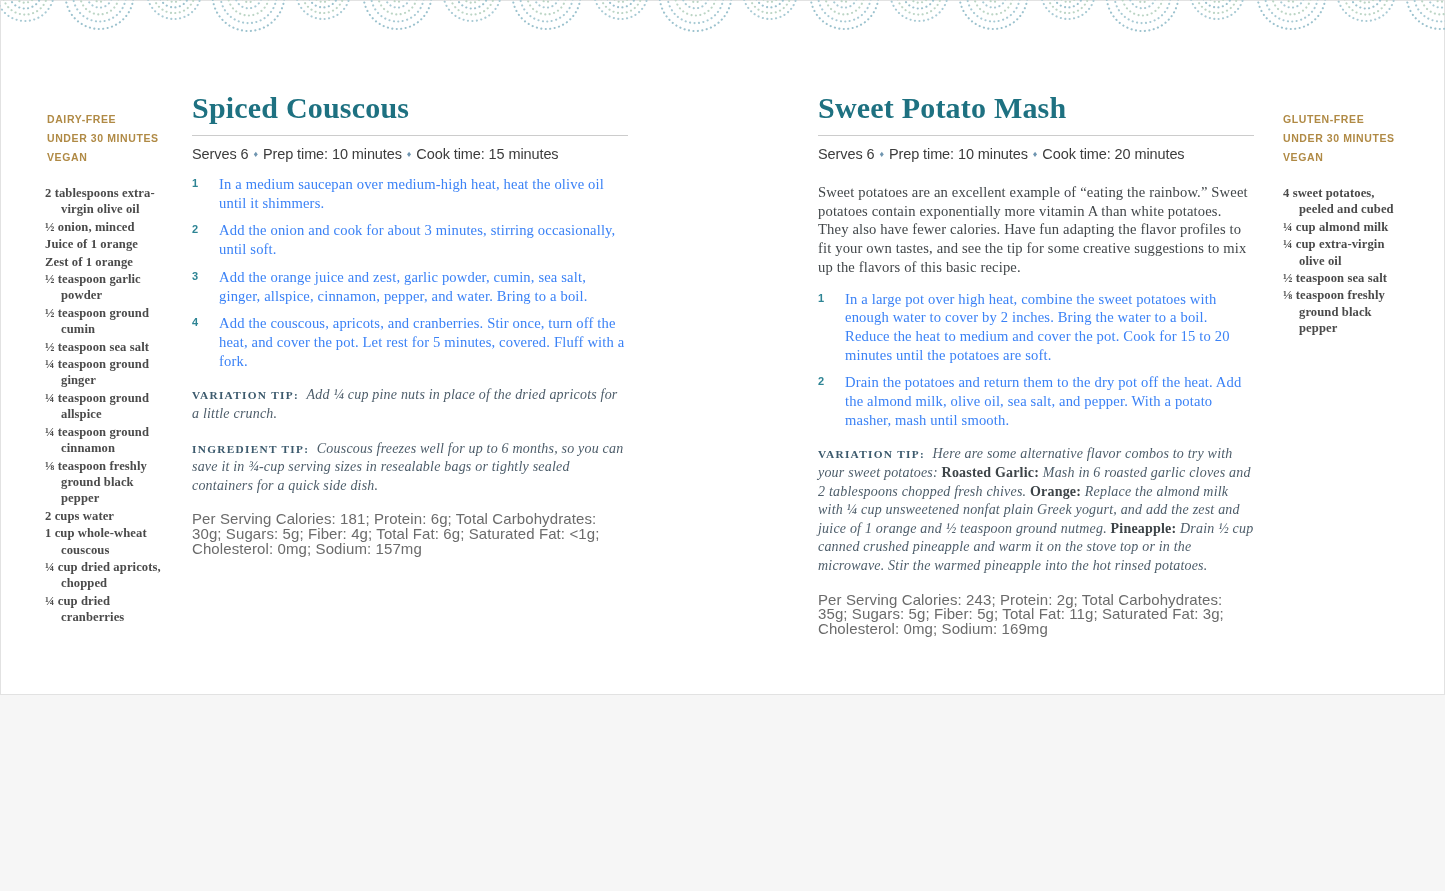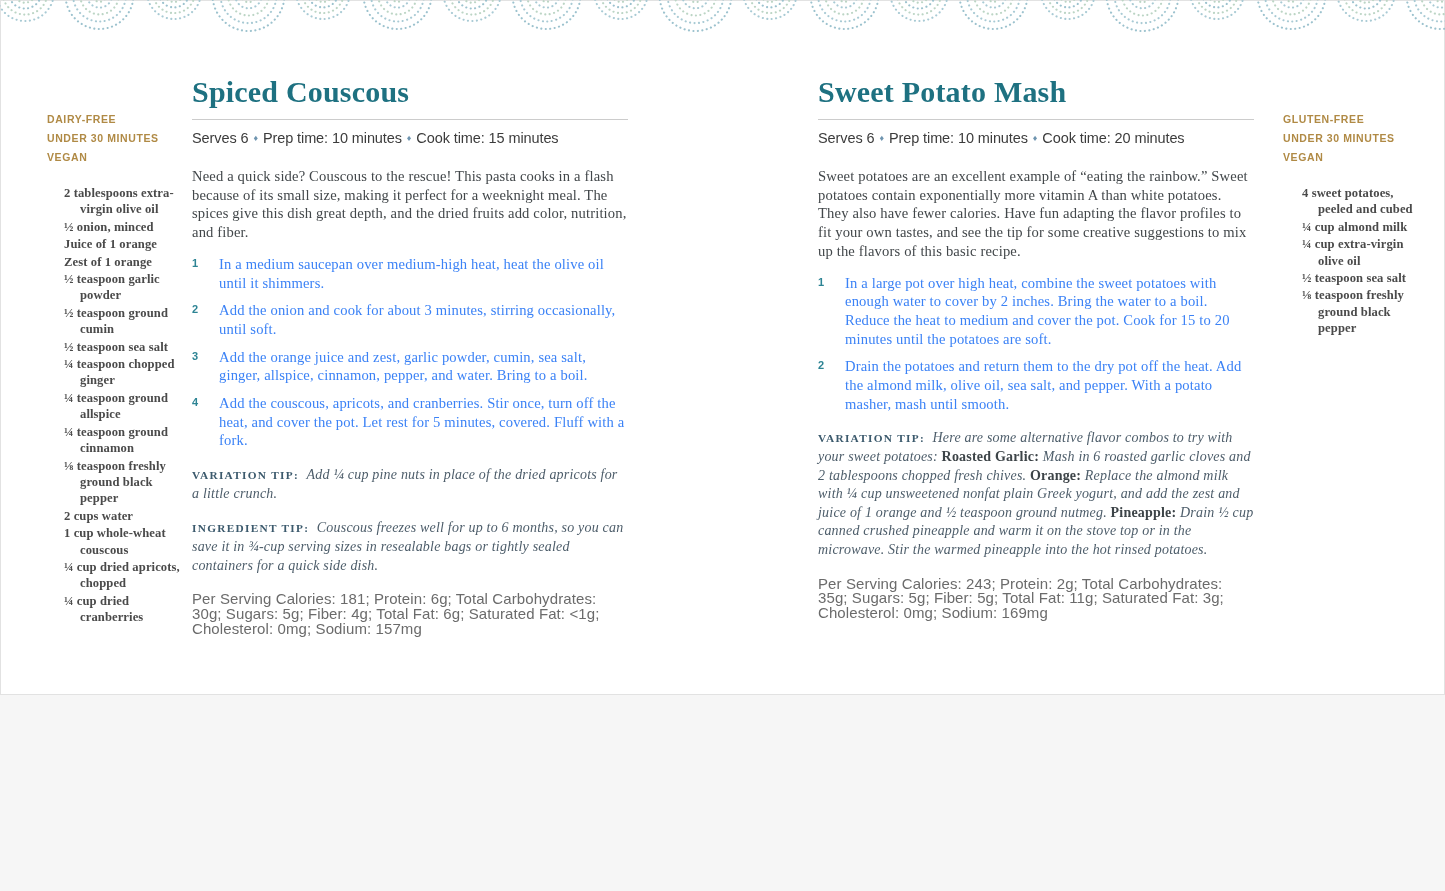--- a/index.html
+++ b/index.html
@@ -16,31 +16,31 @@
 
   
   .tags{position:absolute;width:150px;font-family:"Liberation Sans",sans-serif;}
   .tags .tag{
     font-size:10.5px;font-weight:700;letter-spacing:.6px;
     color:#b08a45;line-height:19px;text-transform:uppercase;
   }
   .tags-left{left:47px;top:110px;}
   .tags-right{left:1283px;top:110px;}
 
-  .ingredients{position:absolute;width:124px;margin-left:19px;}
+  .ingredients{position:absolute;width:124px;}
   .ingredients-left{left:45px;top:185px;}
   .ingredients-right{left:1283px;top:185px;width:118px;}
   .ingredients .ing{
     font-size:12.6px;font-weight:700;color:#4a4a4a;
     line-height:16.4px;padding-left:16px;text-indent:-16px;
     margin-bottom:1px;letter-spacing:.1px;
   }
 
   
-  .main{position:absolute;top:76px;width:436px;}
+  .main{position:absolute;top:92px;width:436px;}
   .main-left{left:192px;}
   .main-right{left:818px;}
 
   .recipe-title{
     margin:0;font-size:30px;line-height:32px;font-weight:600;
     color:#1e7181;letter-spacing:.2px;font-family:"Liberation Serif",serif;
   }
   .title-rule{height:0;border-top:1px solid #cccccc;margin-top:11px;}
 
   .meta{
@@ -229,37 +229,36 @@
   </div>
 
   <div class="ingredients ingredients-left">
     <div class="ing">2 tablespoons extra-virgin olive oil</div>
     <div class="ing">½ onion, minced</div>
     <div class="ing">Juice of 1 orange</div>
     <div class="ing">Zest of 1 orange</div>
     <div class="ing">½ teaspoon garlic powder</div>
     <div class="ing">½ teaspoon ground cumin</div>
     <div class="ing">½ teaspoon sea salt</div>
-    <div class="ing">¼ teaspoon chopped ginger</div>
+    <div class="ing">¼ teaspoon ground ginger</div>
     <div class="ing">¼ teaspoon ground allspice</div>
     <div class="ing">¼ teaspoon ground cinnamon</div>
     <div class="ing">⅛ teaspoon freshly ground black pepper</div>
     <div class="ing">2 cups water</div>
     <div class="ing">1 cup whole-wheat couscous</div>
     <div class="ing">¼ cup dried apricots, chopped</div>
     <div class="ing">¼ cup dried cranberries</div>
   </div>
 
   <div class="main main-left">
     <h1 class="recipe-title">Spiced Couscous</h1>
     <div class="title-rule"></div>
     <div class="meta">
       <span>Serves 6</span><span class="diamond">♦</span><span>Prep time: 10 minutes</span><span class="diamond">♦</span><span>Cook time: 15 minutes</span>
     </div>
-    <p class="intro">Need a quick side? Couscous to the rescue! This pasta cooks in a flash because of its small size, making it perfect for a weeknight meal. The spices give this dish great depth, and the dried fruits add color, nutrition, and fiber.</p>
     <div class="steps">
       <div class="step">
         <span class="step-num">1</span>
         <span class="step-text">In a medium saucepan over medium-high heat, heat the olive oil until it shimmers.</span>
       </div>
       <div class="step">
         <span class="step-num">2</span>
         <span class="step-text">Add the onion and cook for about 3 minutes, stirring occasionally, until soft.</span>
       </div>
       <div class="step">

